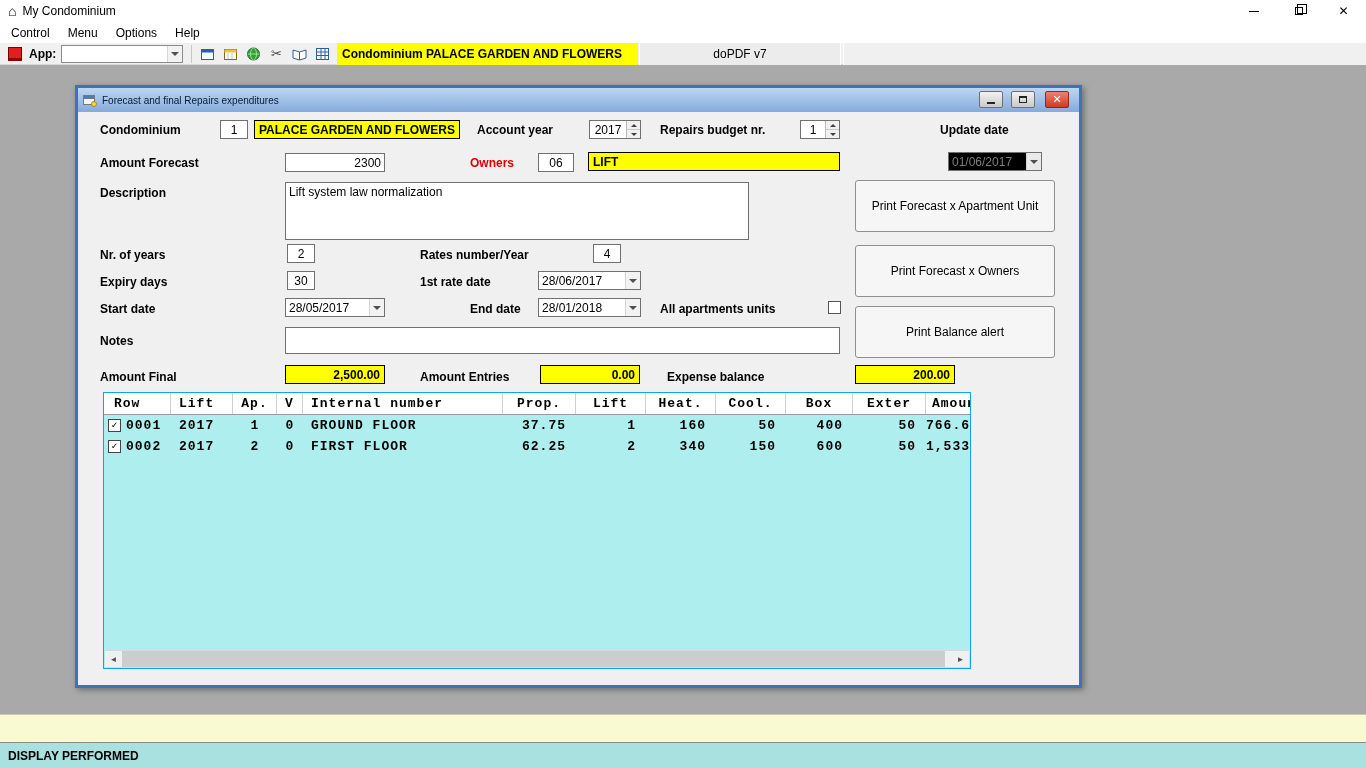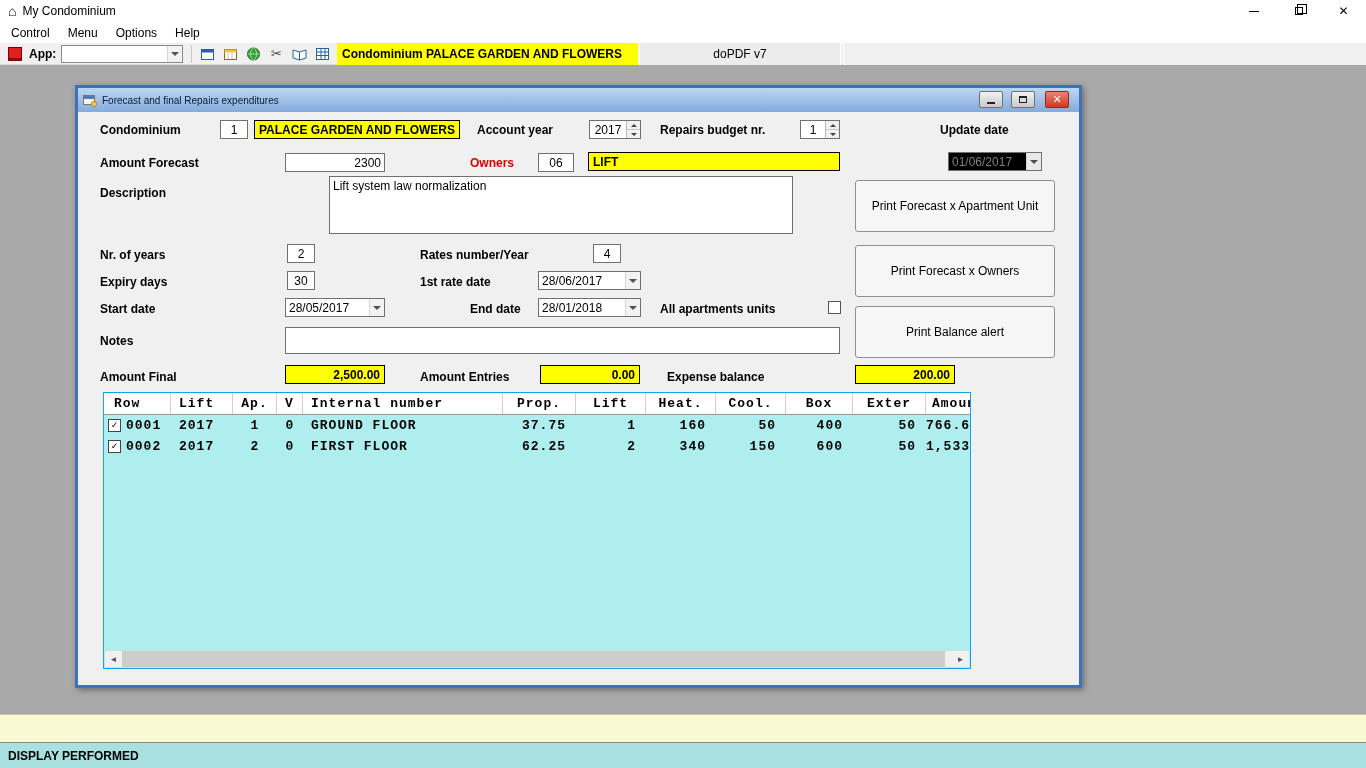--- a/index.html
+++ b/index.html
@@ -244,21 +244,21 @@
         <input class="tb center" style="left: 460px; top: 41px; width: 36px;" value="06">
         <div class="ybox" style="left:510px;top:40px;width:252px">LIFT</div>
         <div class="combo disabled" style="left:870px;top:40px;width:94px">
           <span class="combo-text">01/06/2017</span>
           <span class="combo-btn">
               <span class="tri-dn"></span>
             </span>
         </div>
 
         <span class="lbl" style="left:22px;top:74px">Description</span>
-        <textarea class="tarea" style="left: 207px; top: 64px; width: 464px; height: 58px; margin-left: 44px;">Lift system law normalization</textarea>
+        <textarea class="tarea" style="left: 207px; top: 70px; width: 464px; height: 58px;">Lift system law normalization</textarea>
 
         <button class="print-btn" style="left:777px;top:68px">Print Forecast x Apartment Unit</button>
         <button class="print-btn" style="left:777px;top:133px">Print Forecast x Owners</button>
         <button class="print-btn" style="left:777px;top:194px">Print Balance alert</button>
 
         <span class="lbl" style="left:22px;top:136px">Nr. of years</span>
         <input class="tb center" style="left: 209px; top: 132px; width: 28px;" value="2">
         <span class="lbl" style="left:342px;top:136px">Rates number/Year</span>
         <input class="tb center" style="left: 515px; top: 132px; width: 28px;" value="4">
 

